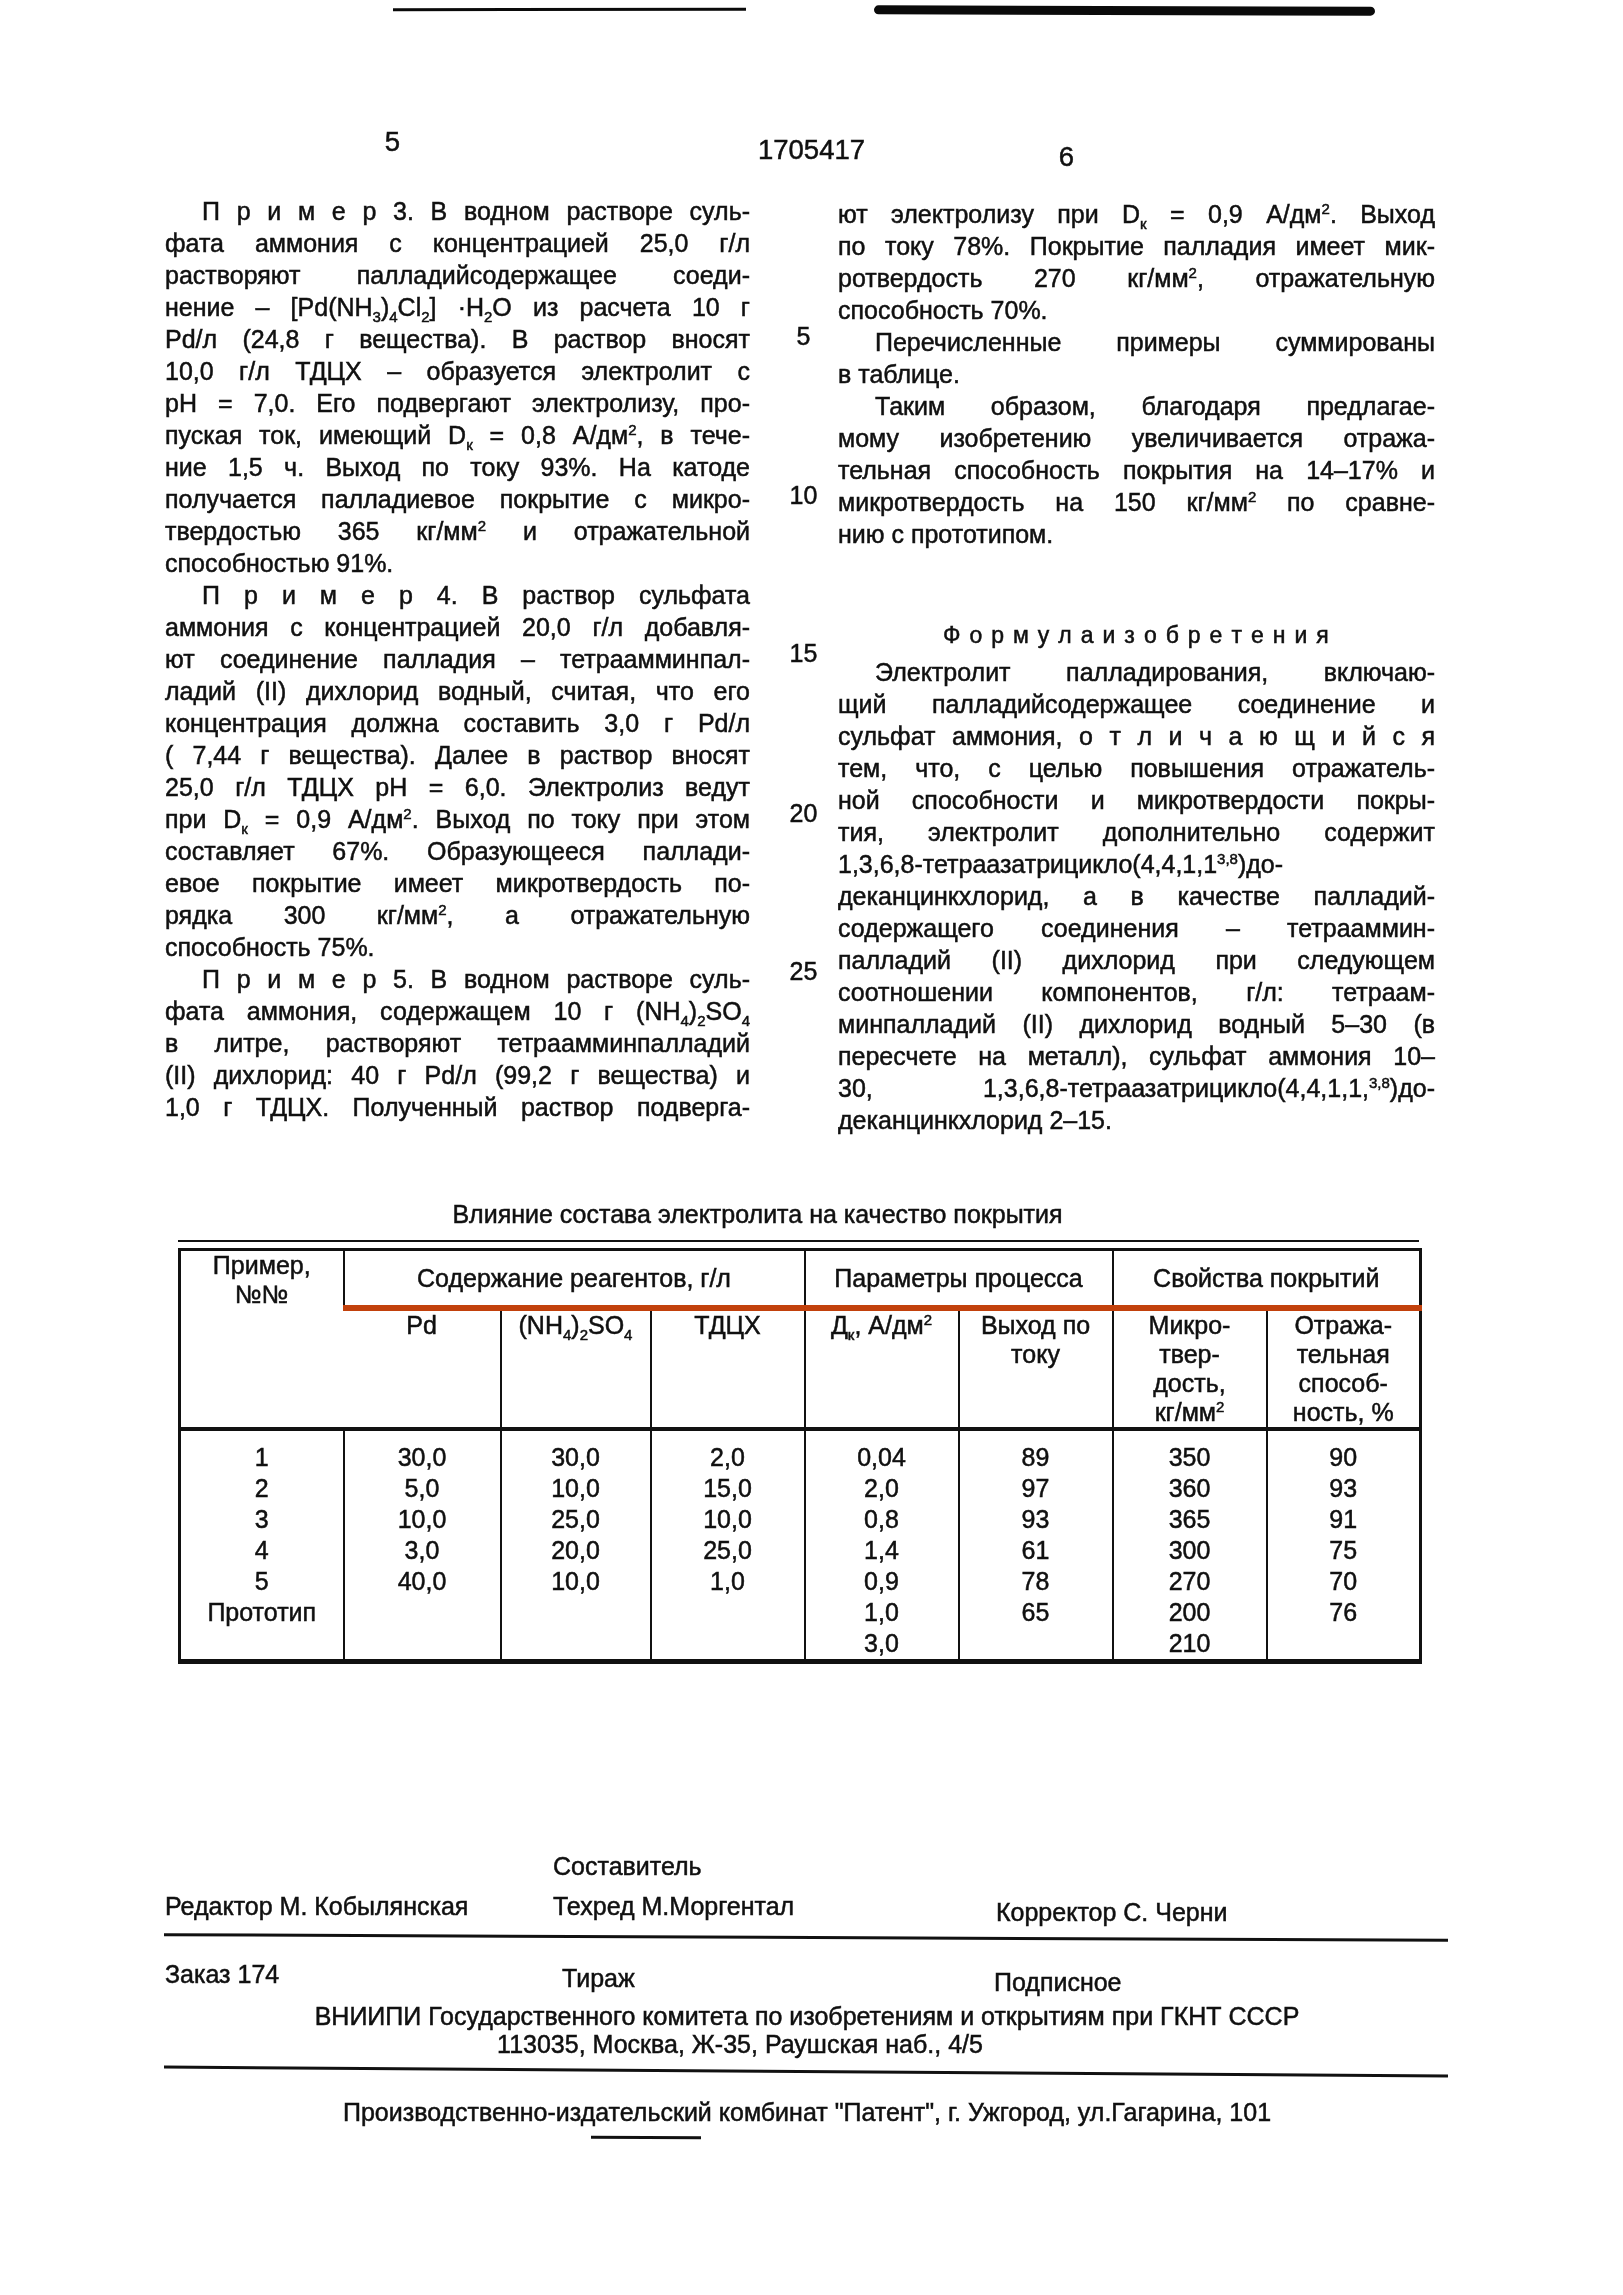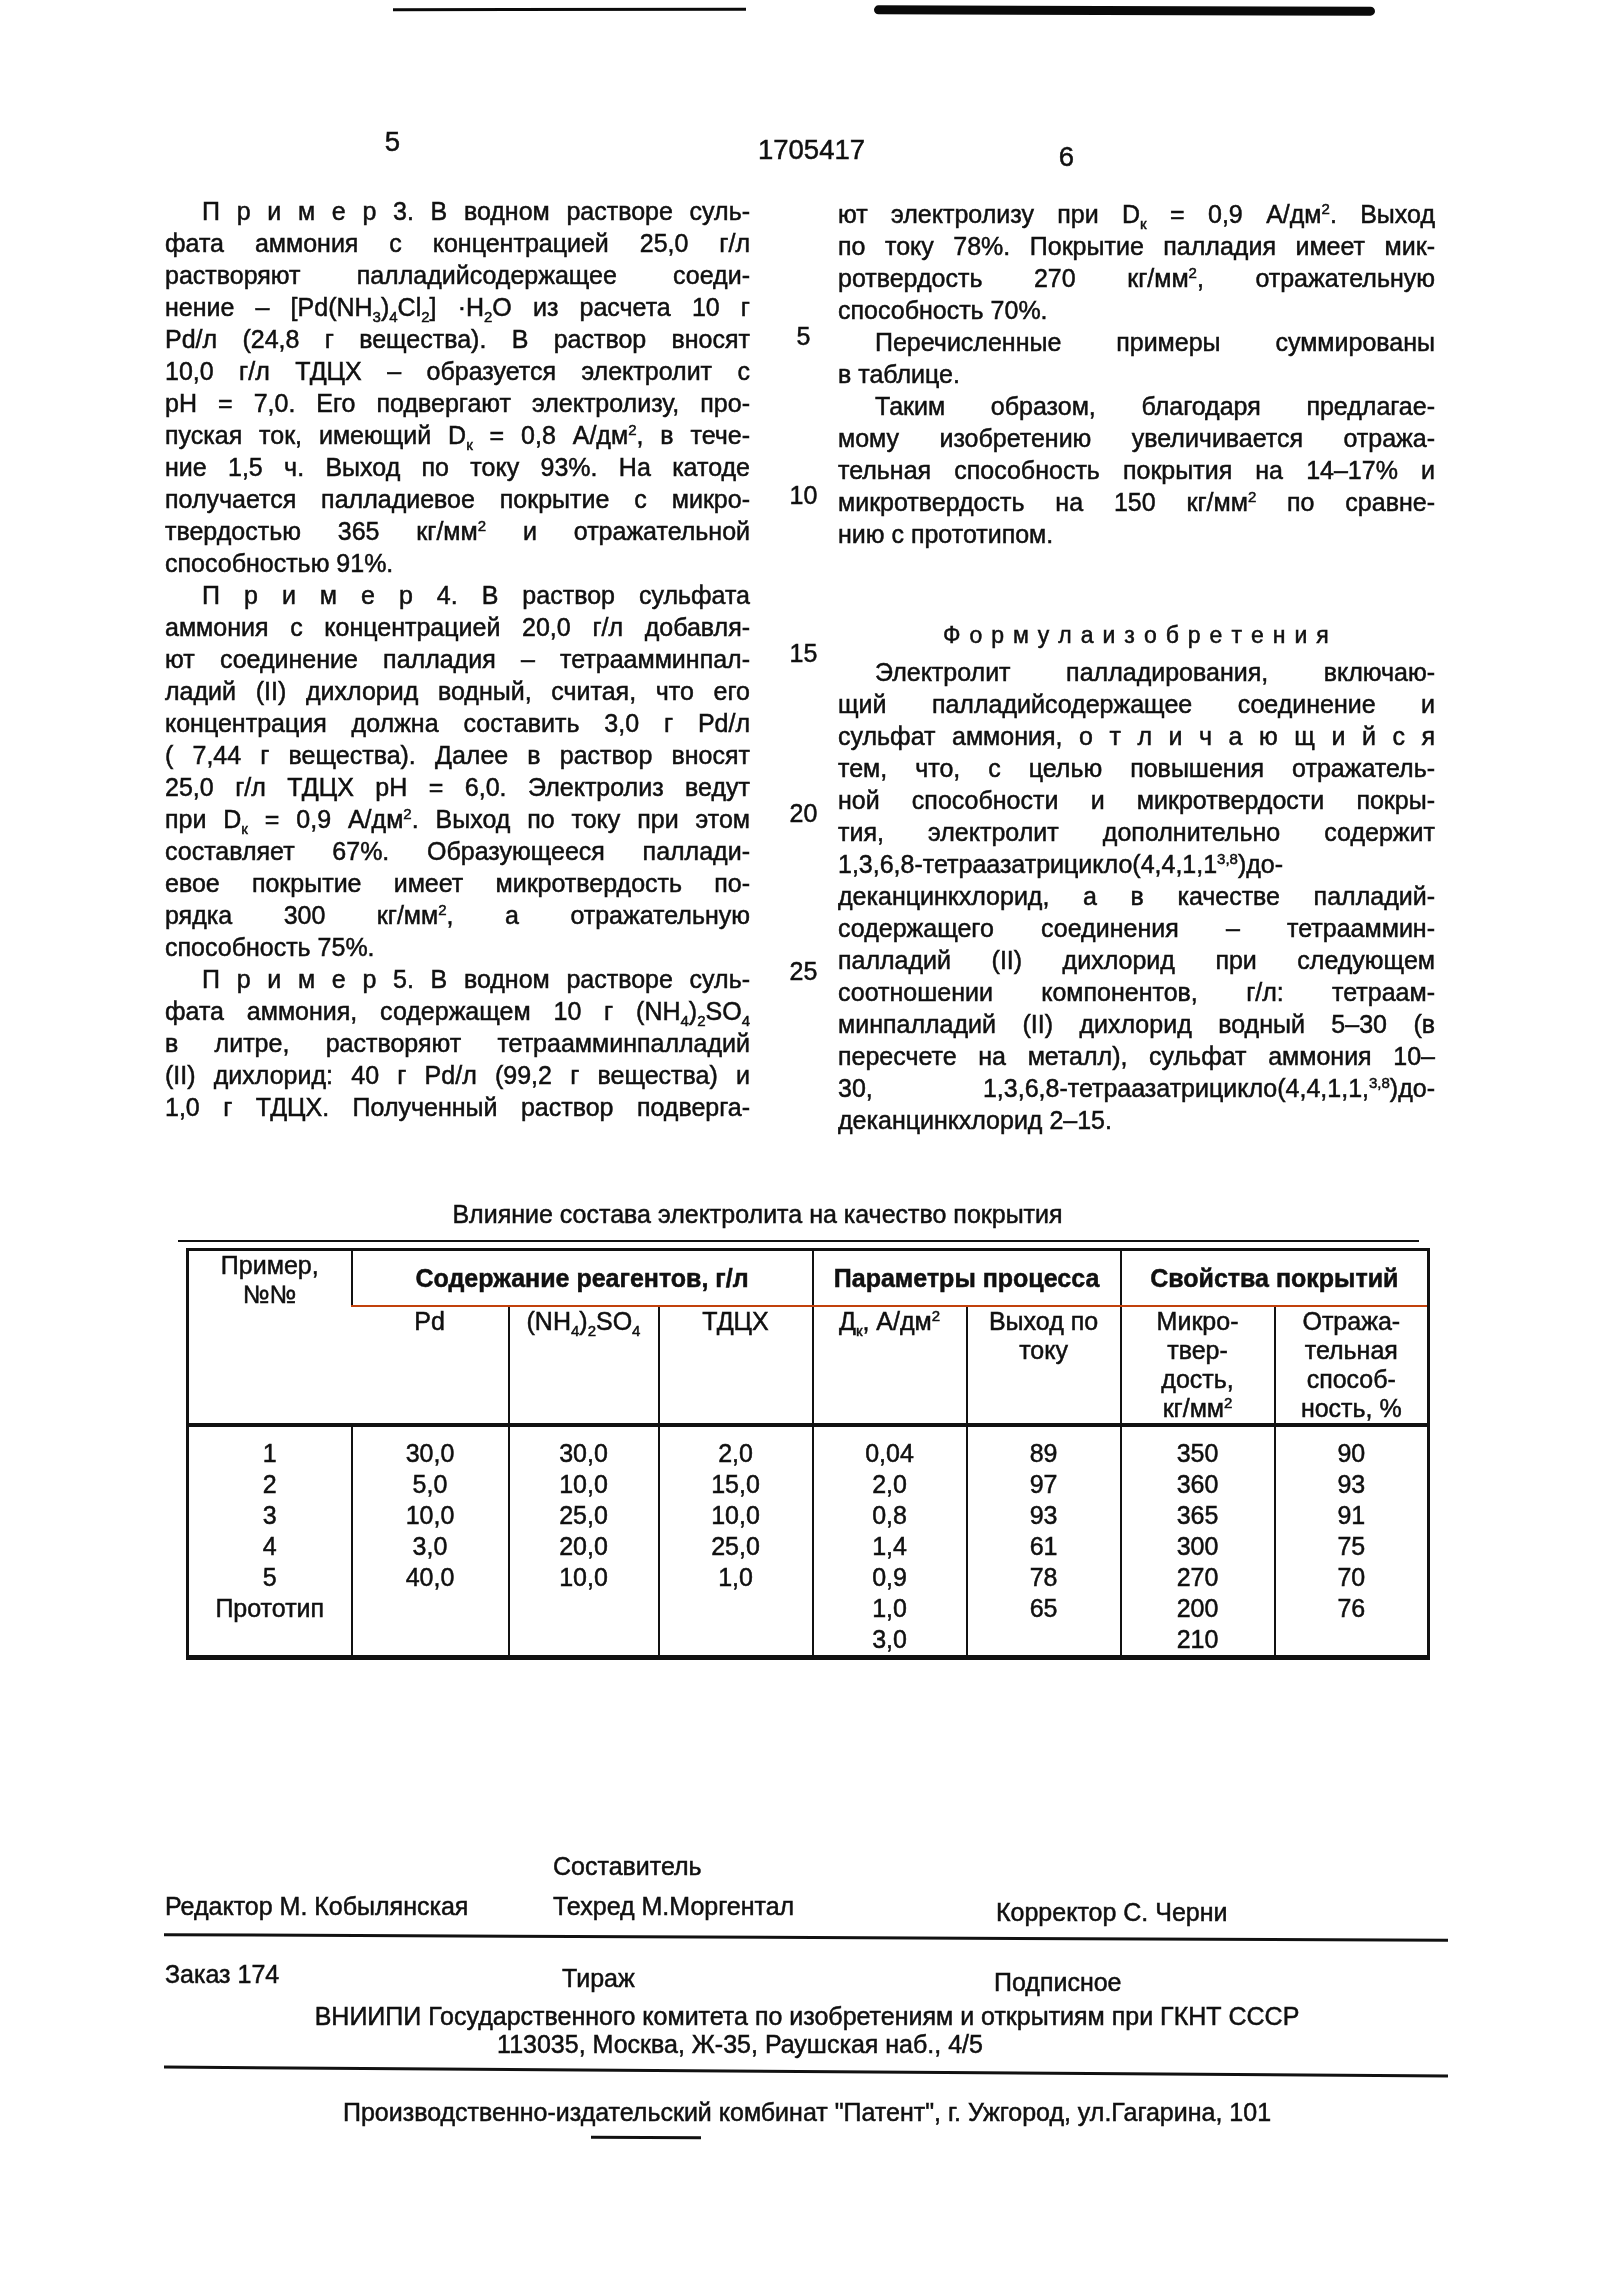--- a/index.html
+++ b/index.html
@@ -24,24 +24,24 @@
   sub { font-size:60%; vertical-align:sub; line-height:0; }
 
   .gutter-num { width:47px; text-align:center; font-size:25px; }
 
   .formula-heading { font-size:23px; letter-spacing:1.3px; }
 
   
   .tbl-caption { font-size:25px; }
   .tbl-topline { height:2px; background:#111; }
   table.reagents { border-collapse:collapse; table-layout:fixed; width:1241px;
-    border:3.9px solid #111; border-bottom-width:5.2px; font-size:25px;margin-left:8px; }
+    border:3.9px solid #111; border-bottom-width:5.2px; font-size:25px; }
   table.reagents th, table.reagents td { border-left:2px solid #111; padding:0 2.6px; }
   table.reagents th:first-child, table.reagents td:first-child { border-left:none; }
-  th.grp { height:54px; font-weight:bold; vertical-align:middle; border-bottom:2px solid #c2410c; }
+  th.grp { height:54px; font-weight:normal; vertical-align:middle; border-bottom:6px solid #c2410c; }
   th.colhead { font-weight:normal; vertical-align:top; padding-top:6.5px; white-space:pre-line; height:96px; border-bottom:4.6px solid #111; }
   th.example-col { font-weight:normal; vertical-align:top; padding-top:7.9px; white-space:pre-line; border-bottom:4.6px solid #111; }
   table.reagents tbody td { height:31px; text-align:center; vertical-align:top; line-height:31px; }
   table.reagents tbody tr:first-child td { padding-top:10.5px; }
 
   
   .rule { background:#111; height:2.6px; }
   .fs-foot { font-size:25px; }
 </style>
 <title>1705417</title></head>

